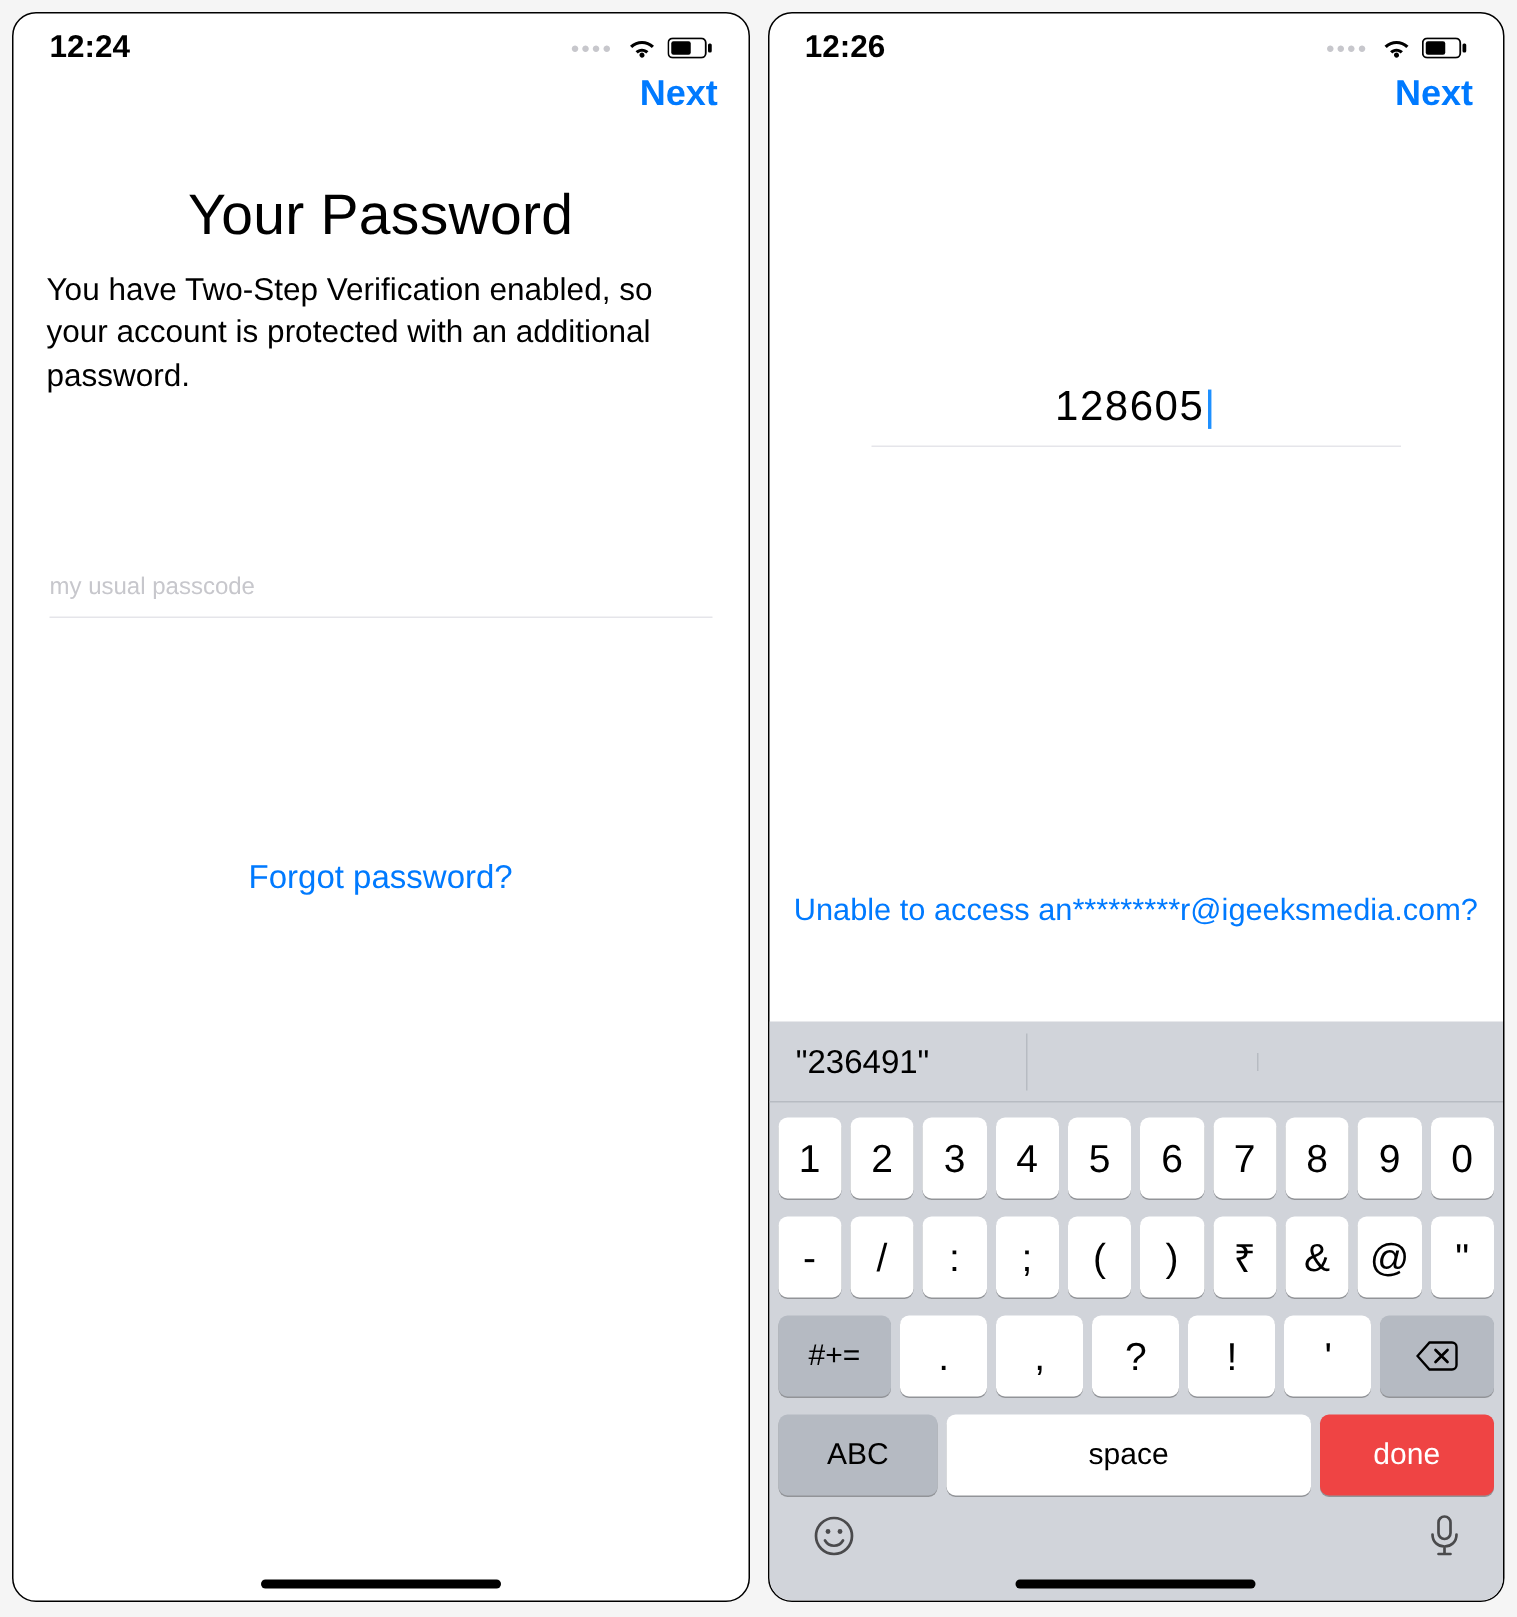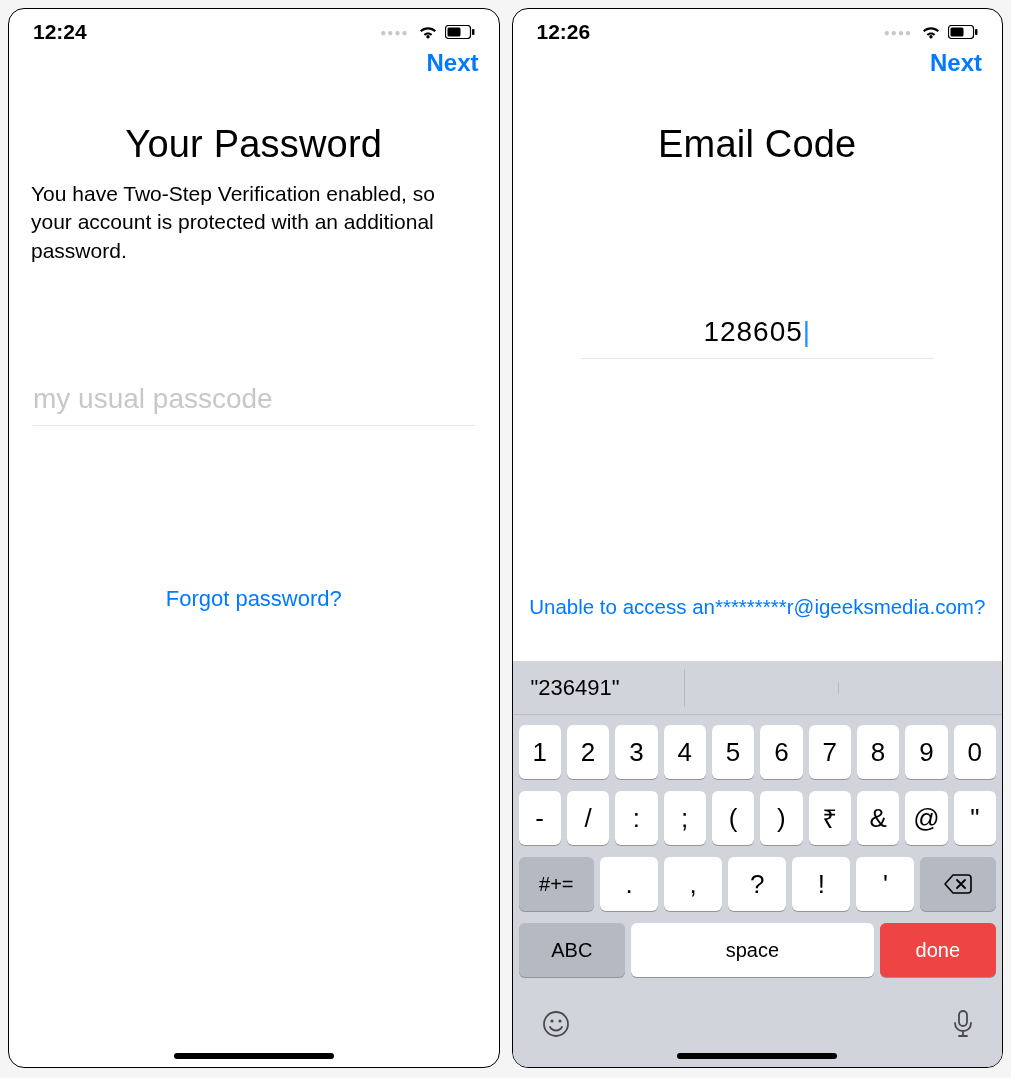--- a/index.html
+++ b/index.html
@@ -69,21 +69,21 @@
     padding: 0 4px;
   }
   .input-row {
     width: 100%;
     margin-top: 118px;
     padding: 0 6px;
   }
   .input-line {
     border-bottom: 1px solid #e5e5ea;
     padding-bottom: 10px;
-    font-size: 28px;
+    font-size: 16px;
   }
   .placeholder { color: #c7c7cc; }
   .input-center {
     text-align: center;
     font-size: 28px;
     letter-spacing: 1px;
     position: relative;
     width: 80%;
     margin: 0 auto;
   }
@@ -217,21 +217,20 @@
           <rect x="0.5" y="0.5" width="25" height="13" rx="3" fill="none" stroke="#000" stroke-width="1.2"></rect>
           <rect x="2.5" y="2.5" width="13" height="9" rx="1.5" fill="#000"></rect>
           <rect x="27" y="4" width="2.5" height="6" rx="1" fill="#000"></rect>
         </svg>
     </div>
   </div>
   <div class="nav-bar">
     <span class="nav-next">Next</span>
   </div>
   <div class="content">
-    <div class="title">Email Code</div>
     <div class="input-row" style="margin-top:150px">
       <div class="input-line input-center"><span>128605</span><span class="cursor">|</span></div>
     </div>
   </div>
   <div class="link2">Unable to access an*********r@igeeksmedia.com?</div>
 
   <div class="keyboard">
     <div class="kbd-suggest">
       <div class="suggest-cell">"236491"</div>
       <div class="suggest-cell"></div>
@@ -269,21 +268,21 @@
         <div class="key">?</div>
         <div class="key">!</div>
         <div class="key">'</div>
         <div class="key gray" style="flex:1.3">
           <svg width="28" height="20" viewBox="0 0 28 20">
               <path d="M9 1h15a3 3 0 0 1 3 3v12a3 3 0 0 1-3 3H9l-8-9 8-9z" fill="none" stroke="#000" stroke-width="1.6"></path>
               <path d="M13 6l8 8M21 6l-8 8" stroke="#000" stroke-width="1.8" stroke-linecap="round"></path>
             </svg>
         </div>
       </div>
-      <div class="krow" style="margin-bottom:20px">
+      <div class="krow" style="margin-bottom:0">
         <div class="key gray wide">ABC</div>
         <div class="key space">space</div>
         <div class="key done">done</div>
       </div>
     </div>
     <div class="kbd-bottom">
       <span>
         <svg width="30" height="30" viewBox="0 0 30 30">
             <circle cx="15" cy="15" r="12" fill="none" stroke="#4a4a4c" stroke-width="1.8"></circle>
             <circle cx="11" cy="12" r="1.6" fill="#4a4a4c"></circle>

